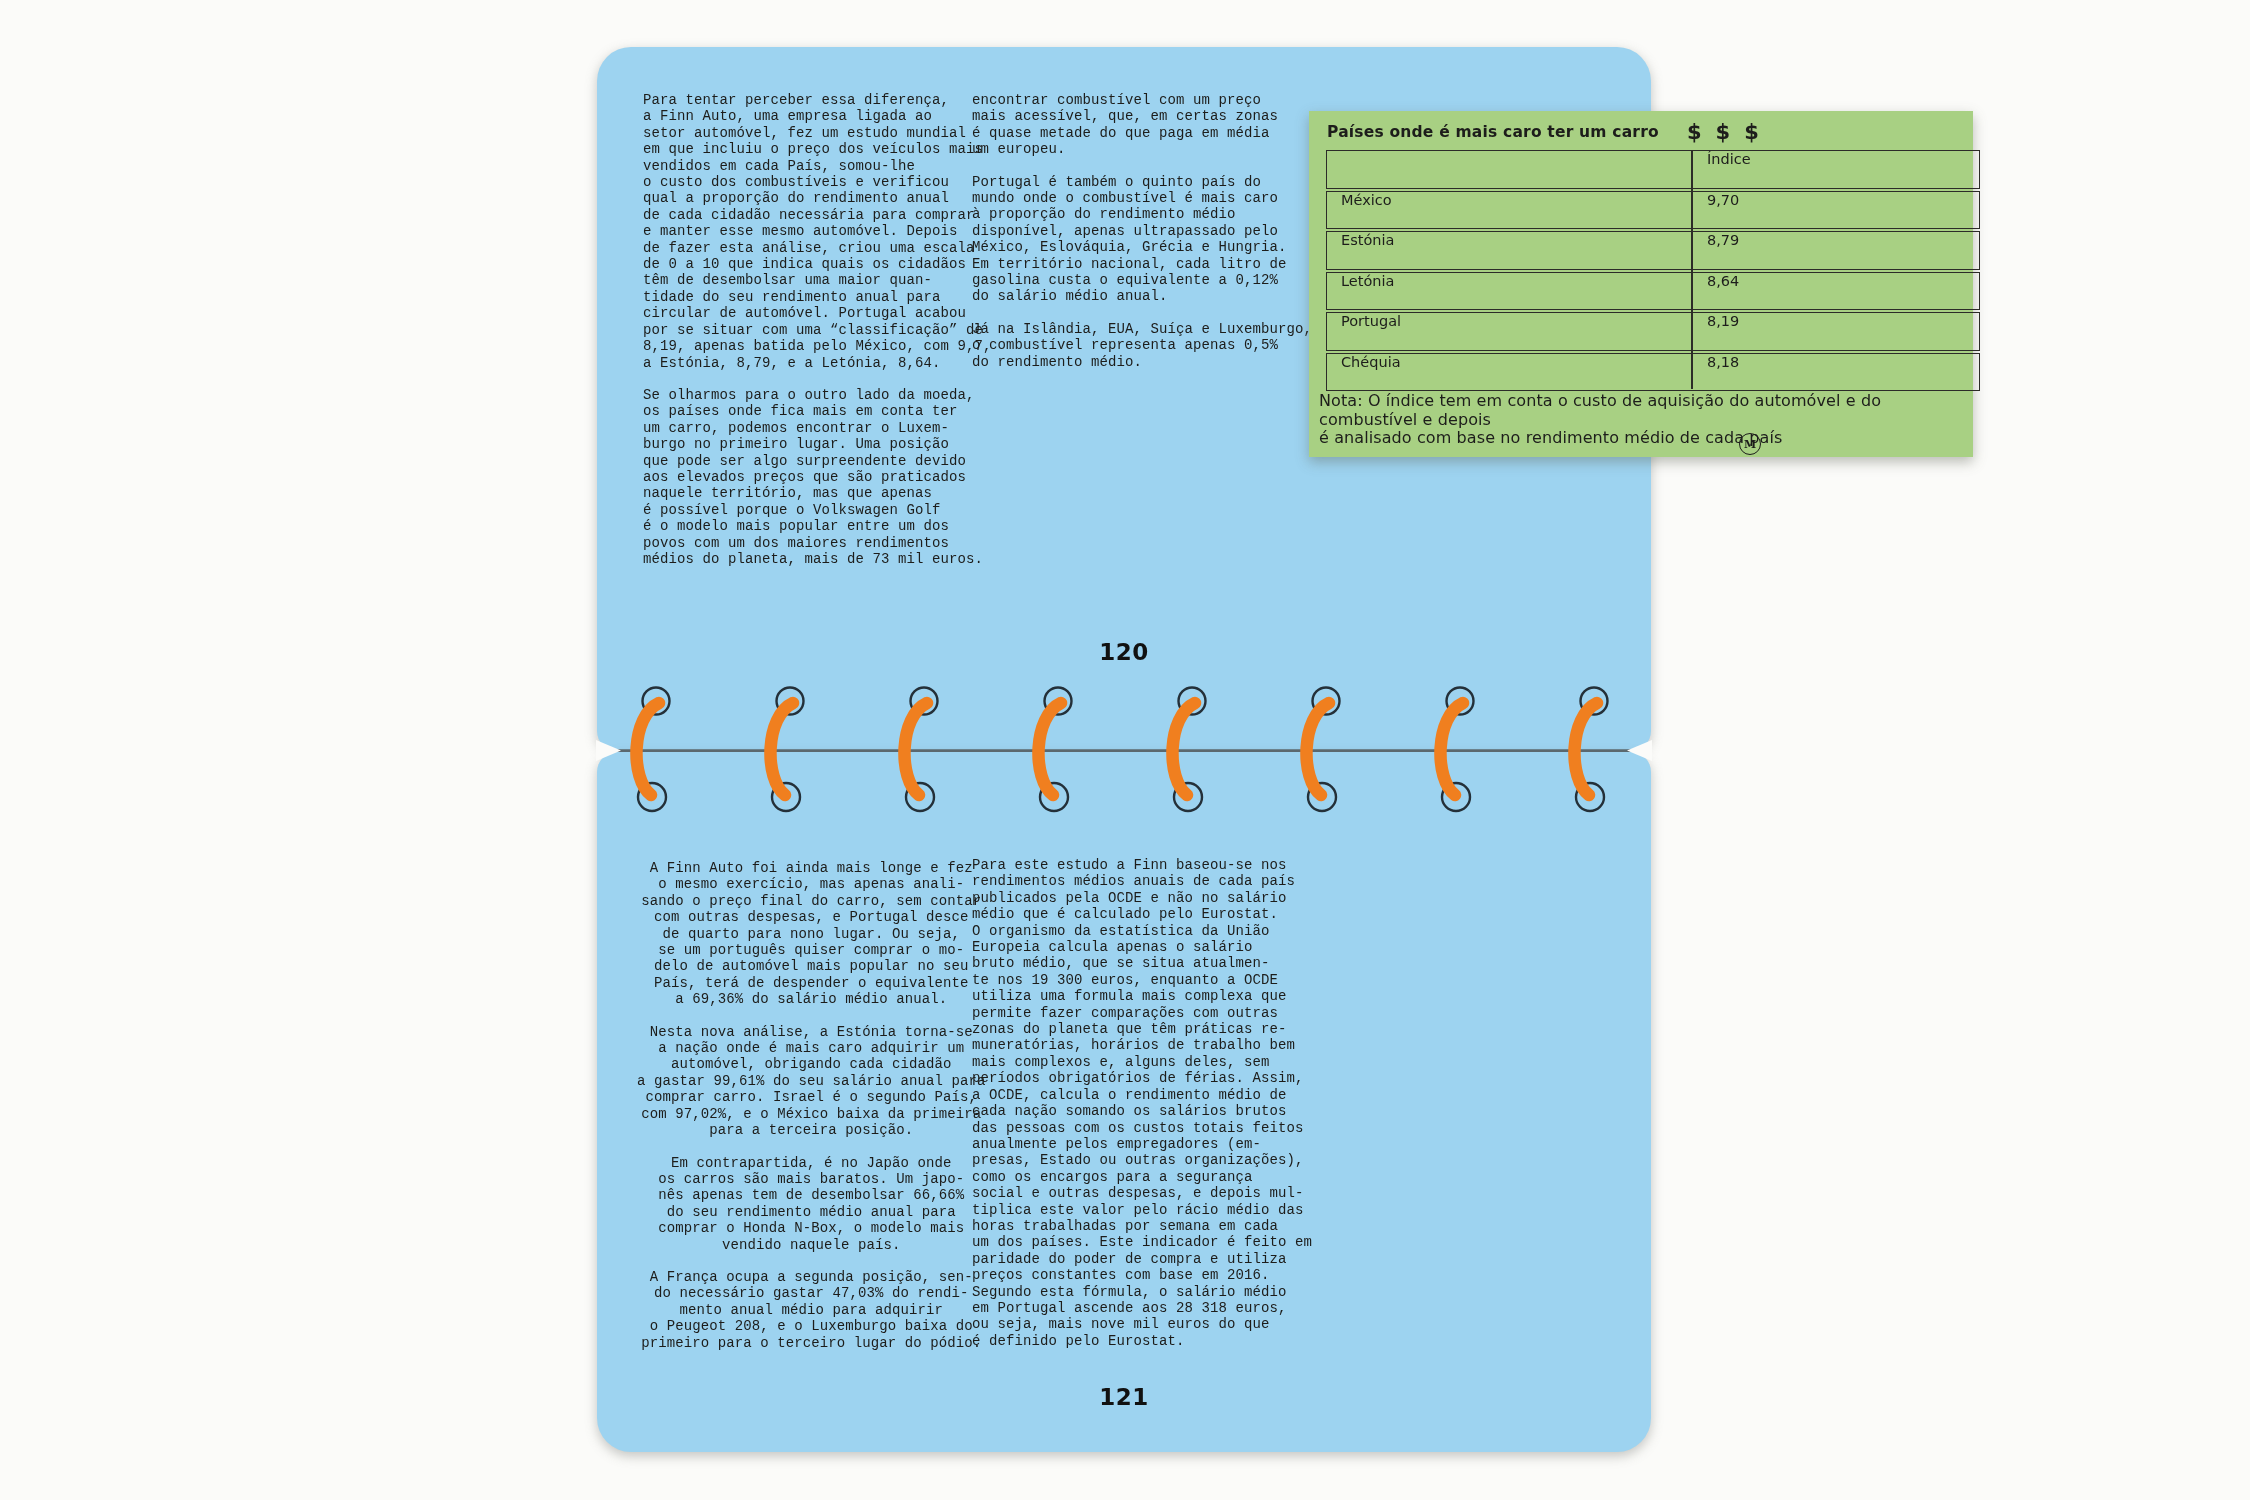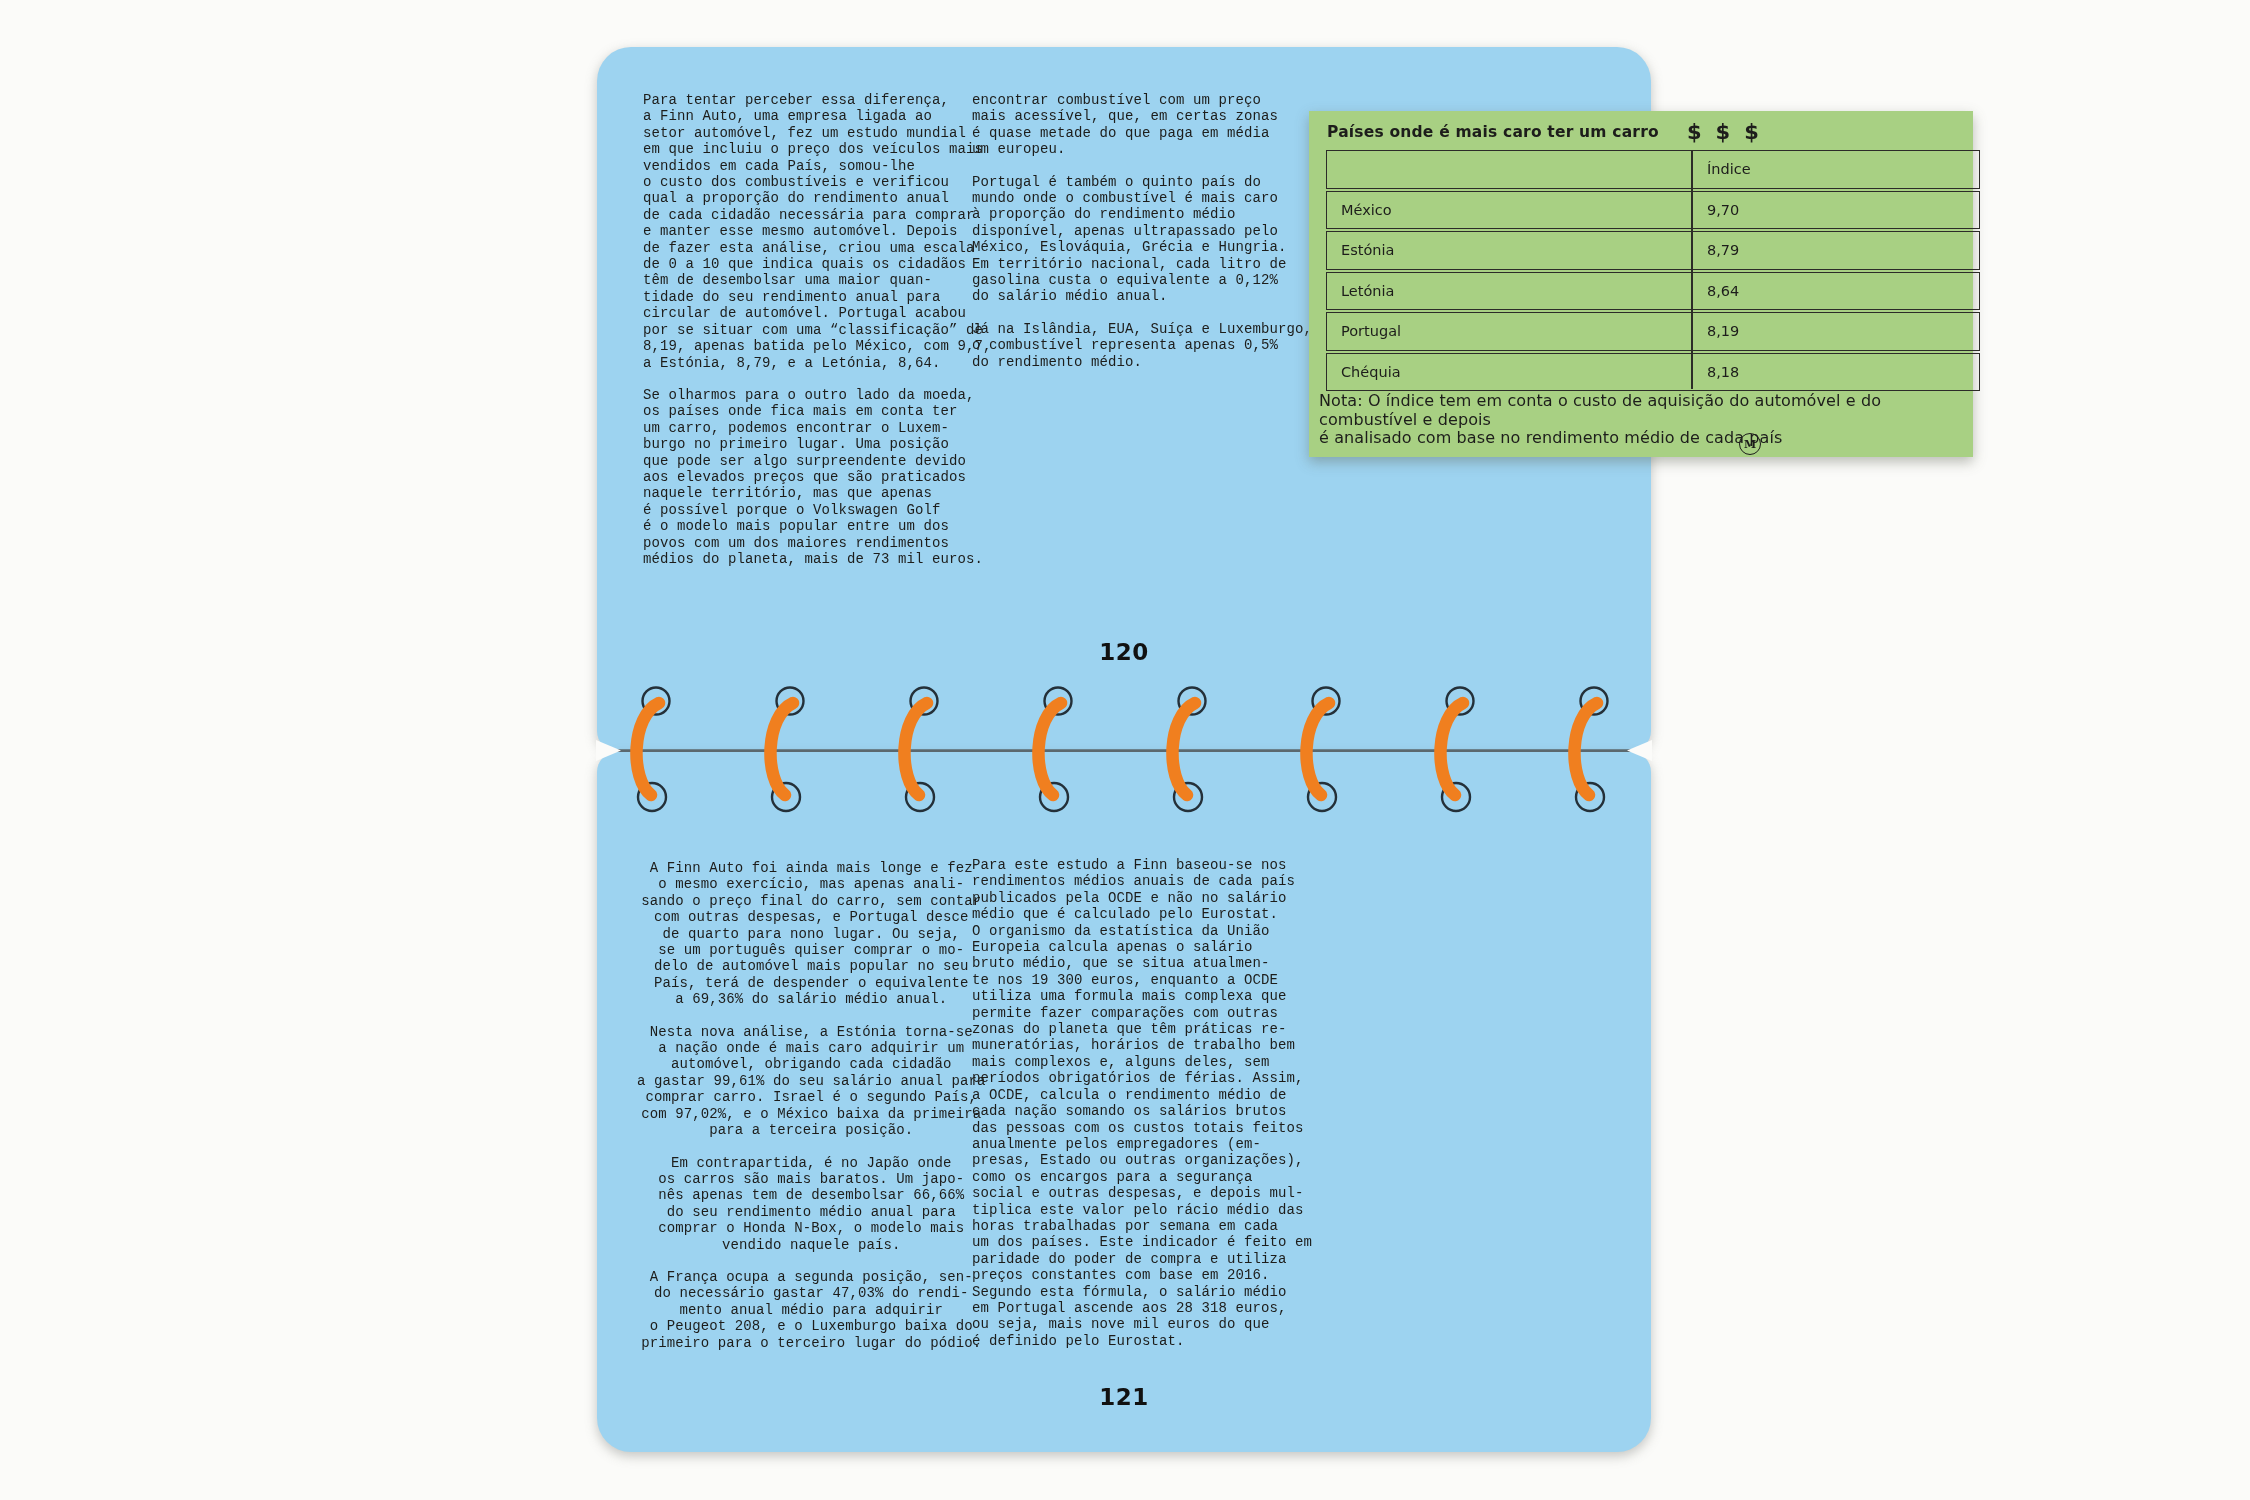--- a/index.html
+++ b/index.html
@@ -53,21 +53,21 @@
   .dollars{display:flex;gap:14px;margin-left:28px;}
   .dollar{font-size:21px;font-weight:bold;line-height:18px;}
   .itable{position:absolute;left:17px;top:39px;width:654px;}
   .itable-divider{
     position:absolute;left:365px;top:0;bottom:2px;width:1.5px;
     background:var(--table-border);
   }
   .irow{
     box-sizing:border-box;height:38.5px;margin-bottom:2px;
     border:1.4px solid var(--table-border);
-    display:flex;align-items:center;font-size:14.5px;
+    display:flex;align-items:flex-start;font-size:14.5px;
   }
   .irow:last-child{margin-bottom:0;}
   .cell-country{width:365px;padding-left:14px;box-sizing:border-box;}
   .cell-index{padding-left:15px;}
   .card-note{
     position:absolute;left:10px;top:281px;width:648px;
     font-size:16px;line-height:18.5px;white-space:pre-line;letter-spacing:0.1px;
   }
   .m-logo{
     position:absolute;left:430px;top:322px;width:20px;height:20px;

